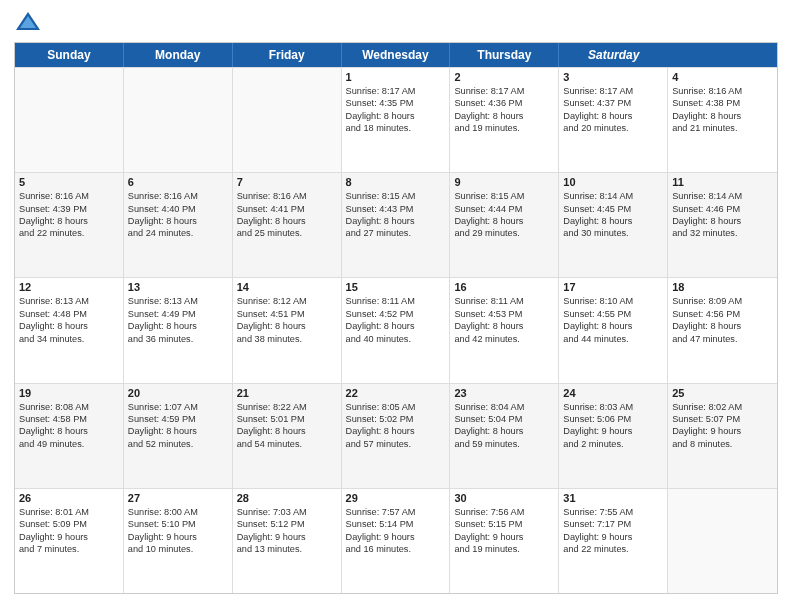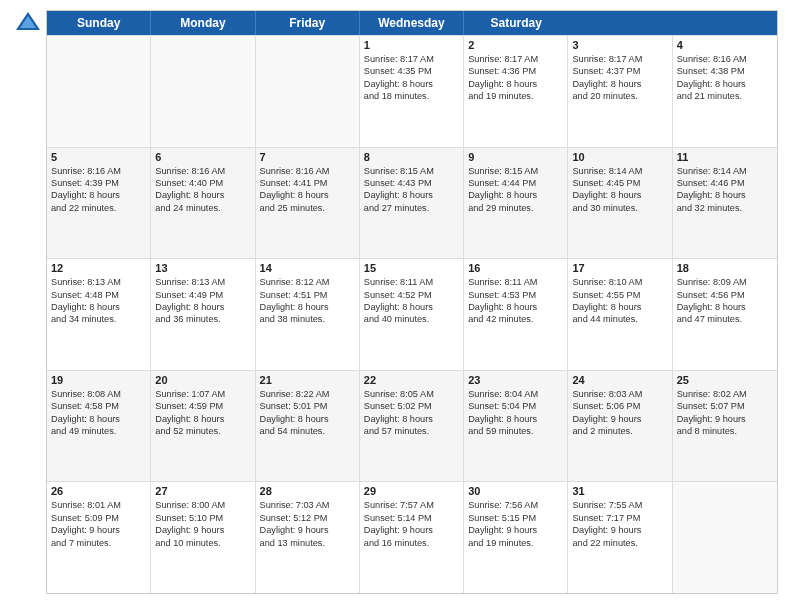--- a/index.html
+++ b/index.html
@@ -8,21 +8,21 @@
       background: #fff;
       width: 792px;
       height: 612px;
       overflow: hidden;
     }
     .page {
       width: 792px;
       height: 604px;
       padding: 10px 14px 10px 14px;
       display: flex;
-      flex-direction: row;
+      flex-direction: column;
     }
     .header {
       display: flex;
       justify-content: space-between;
       align-items: flex-start;
       margin-bottom: 8px;
     }
     .logo {
       display: flex;
       align-items: center;
@@ -64,21 +64,21 @@
       background: #1a5fa8;
     }
     .cal-header-cell {
       color: #fff;
       font-size: 12px;
       font-weight: bold;
       padding: 5px 4px;
       text-align: center;
       border-right: 1px solid #3a7fc8;
     }
-    .cal-header-cell:last-child { border-right: none; }
+    .cal-header-cell:last-child { border-right: none; font-style: italic; }
     .cal-body {
       flex: 1;
       display: flex;
       flex-direction: column;
     }
     .cal-row {
       display: grid;
       grid-template-columns: repeat(7, 1fr);
       flex: 1;
       border-top: 1px solid #ddd;
@@ -128,20 +128,21 @@
       <div class="location"></div>
     </div>
   </div>
 
   <div class="calendar">
     <div class="cal-header">
     <div class="cal-header-cell">Sunday</div>
         <div class="cal-header-cell">Monday</div>
         <div class="cal-header-cell">Friday</div>
         <div class="cal-header-cell">Wednesday</div>
+        <div class="cal-header-cell">Thursday</div>
         <div class="cal-header-cell">Saturday</div>
       </div>
     <div class="cal-body">
     <div class="cal-row">
           <div class="cal-cell empty"></div>
           <div class="cal-cell empty"></div>
           <div class="cal-cell empty"></div>
           <div class="cal-cell">
             <div class="day-num">1</div>
             <div class="cell-line">Sunrise: 8:17 AM</div>

